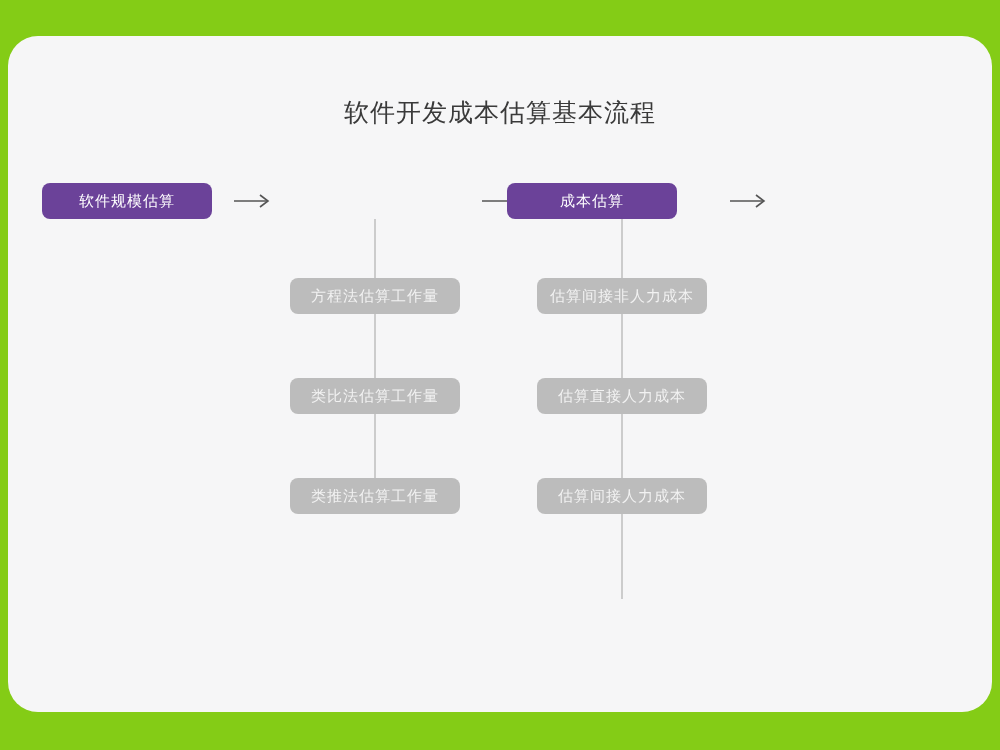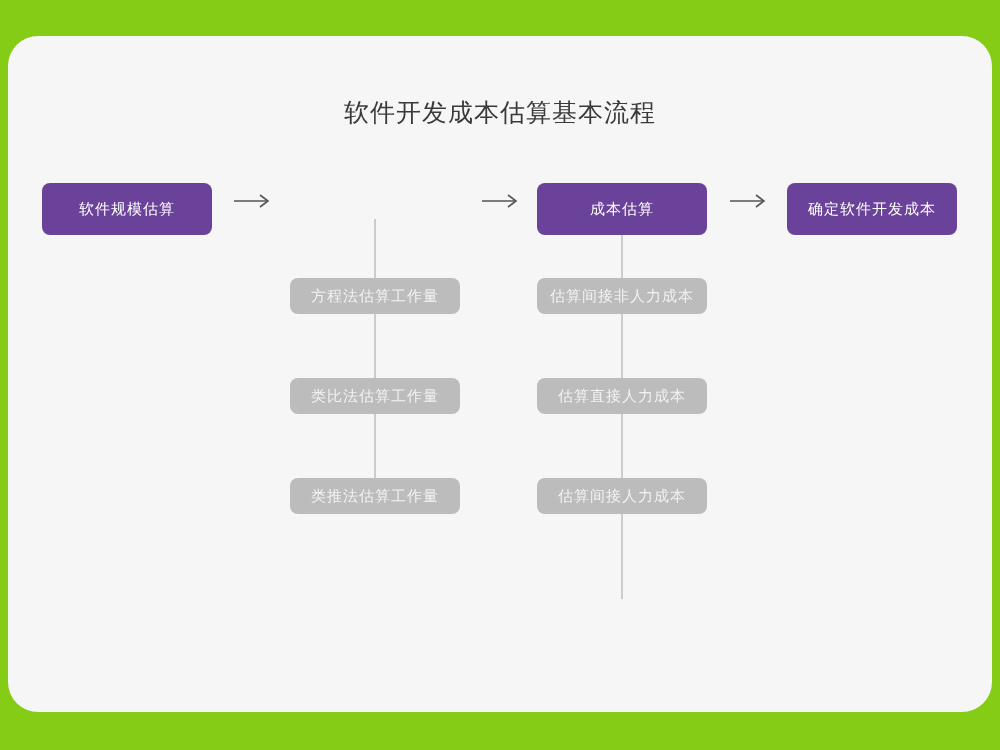--- a/index.html
+++ b/index.html
@@ -30,21 +30,21 @@
     width: 984px;
     text-align: center;
     font-size: 25px;
     font-weight: 500;
     color: #3a3a3a;
     letter-spacing: 1px;
   }
   .stage-box {
     position: absolute;
     width: 170px;
-    height: 52px;
+    height: 36px;
     background: #6b4299;
     border-radius: 8px;
     color: #ffffff;
     font-size: 15px;
     letter-spacing: 1px;
     display: flex;
     align-items: center;
     justify-content: center;
     z-index: 3;
   }
@@ -76,21 +76,21 @@
     width: 38px;
     height: 16px;
     z-index: 2;
   }
   .arrow-1 { left: 233px; }
   .arrow-2 { left: 481px; }
   .arrow-3 { left: 729px; }
   
   .stage-1 { left: 42px;  top: 183px; }
   .stage-2 { left: 290px; top: 183px; }
-  .stage-3 { left: 537px; top: 183px; }
+  .stage-3 { left: 507px; top: 183px; }
   .stage-4 { left: 787px; top: 183px; }
   
   .work-1 { left: 290px; top: 278px; }
   .work-2 { left: 290px; top: 378px; }
   .work-3 { left: 290px; top: 478px; }
   
   .cost-1 { left: 537px; top: 278px; }
   .cost-2 { left: 537px; top: 378px; }
   .cost-3 { left: 537px; top: 478px; }
   .cost-4 { left: 537px; top: 581px; }
@@ -114,21 +114,20 @@
     <line x1="1" y1="8" x2="34" y2="8" stroke="#555555" stroke-width="1.6"></line>
     <path d="M27 2 L35 8 L27 14" fill="none" stroke="#555555" stroke-width="1.6"></path>
   </svg>
   <svg class="arrow arrow-3" viewBox="0 0 38 16">
     <line x1="1" y1="8" x2="34" y2="8" stroke="#555555" stroke-width="1.6"></line>
     <path d="M27 2 L35 8 L27 14" fill="none" stroke="#555555" stroke-width="1.6"></path>
   </svg>
 
   <div class="stage-box stage-1">软件规模估算</div>
   <div class="stage-box stage-3">成本估算</div>
-  <div class="stage-box stage-4">确定软件开发成本</div>
 
   <div class="substep-box work-1">方程法估算工作量</div>
   <div class="substep-box work-2">类比法估算工作量</div>
   <div class="substep-box work-3">类推法估算工作量</div>
 
   <div class="substep-box cost-1">估算间接非人力成本</div>
   <div class="substep-box cost-2">估算直接人力成本</div>
   <div class="substep-box cost-3">估算间接人力成本</div>
 </div>
 

